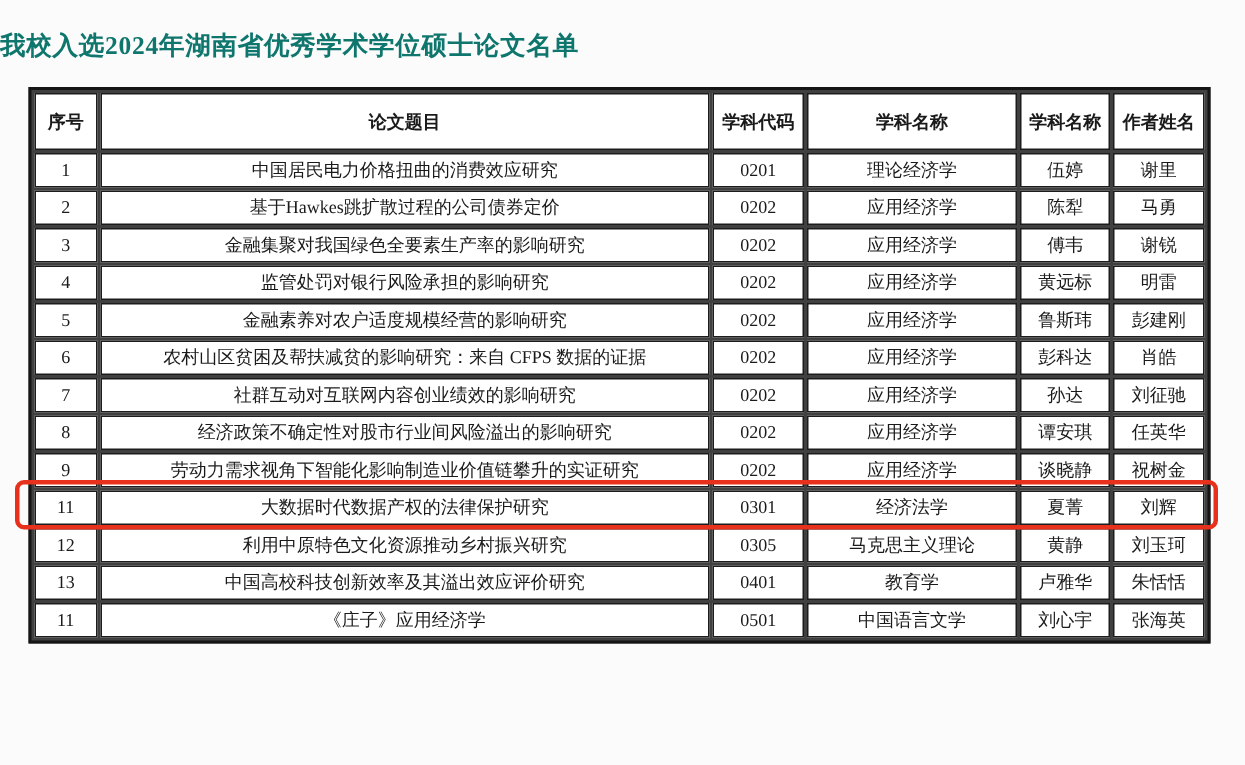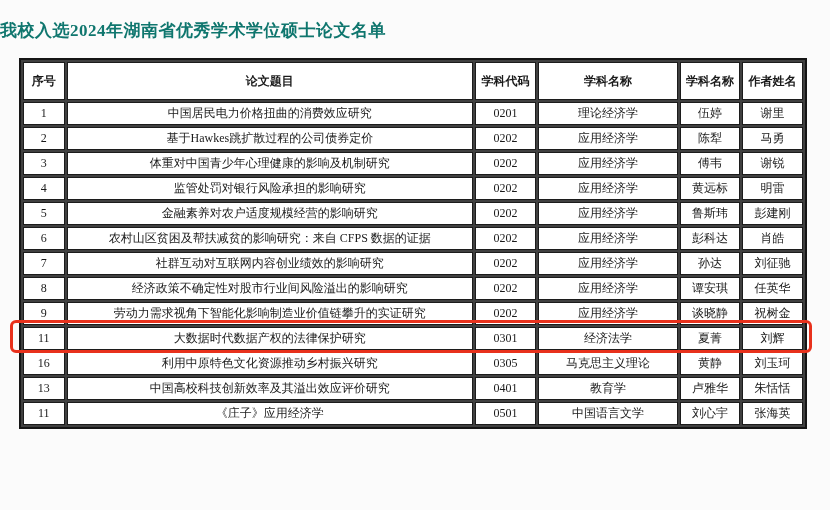--- a/index.html
+++ b/index.html
@@ -103,21 +103,21 @@
           <tr>
             <td>2</td>
             <td>基于Hawkes跳扩散过程的公司债券定价</td>
             <td>0202</td>
             <td>应用经济学</td>
             <td>陈犁</td>
             <td>马勇</td>
           </tr>
           <tr>
             <td>3</td>
-            <td>体重对中国青少年心理健康的影响及机制研究</td>
+            <td>金融集聚对我国绿色全要素生产率的影响研究</td>
             <td>0202</td>
             <td>应用经济学</td>
             <td>傅韦</td>
             <td>谢锐</td>
           </tr>
           <tr>
             <td>4</td>
             <td>监管处罚对银行风险承担的影响研究</td>
             <td>0202</td>
             <td>应用经济学</td>
@@ -166,21 +166,21 @@
           </tr>
           <tr>
             <td>11</td>
             <td>大数据时代数据产权的法律保护研究</td>
             <td>0301</td>
             <td>经济法学</td>
             <td>夏菁</td>
             <td>刘辉</td>
           </tr>
           <tr>
-            <td>16</td>
+            <td>12</td>
             <td>利用中原特色文化资源推动乡村振兴研究</td>
             <td>0305</td>
             <td>马克思主义理论</td>
             <td>黄静</td>
             <td>刘玉珂</td>
           </tr>
           <tr>
             <td>13</td>
             <td>中国高校科技创新效率及其溢出效应评价研究</td>
             <td>0401</td>

